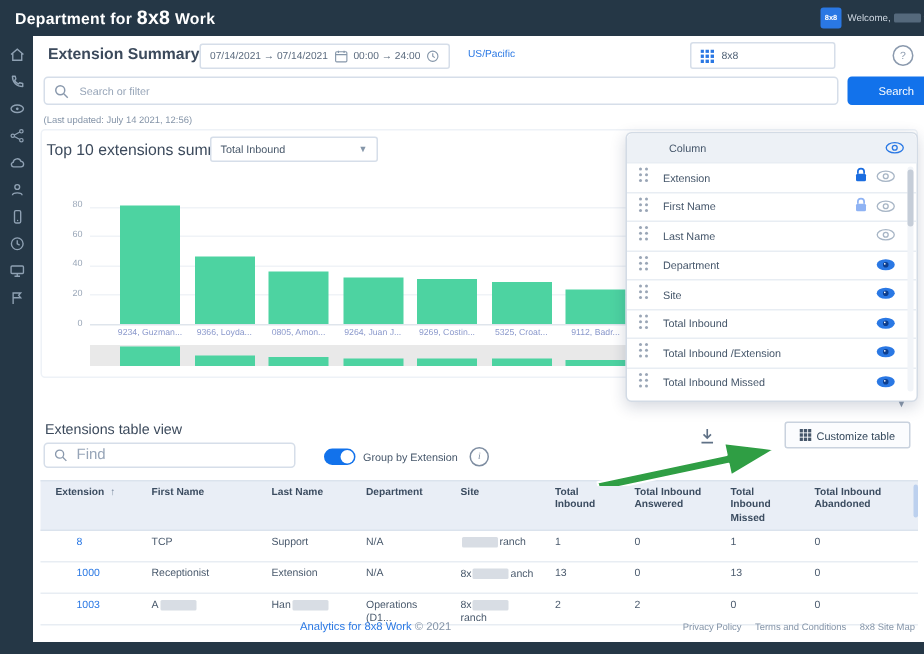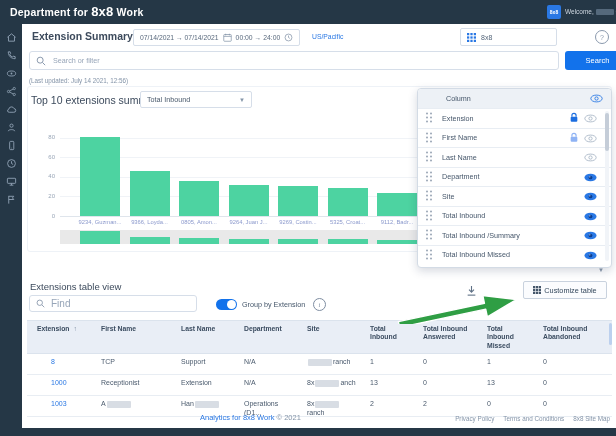--- a/index.html
+++ b/index.html
@@ -406,21 +406,21 @@
           <span><svg width="8" height="11" viewBox="0 0 8 11">
               <g fill="#9aa6b6">
                 <circle cx="2" cy="1.6" r="1"></circle>
                 <circle cx="6" cy="1.6" r="1"></circle>
                 <circle cx="2" cy="5.5" r="1"></circle>
                 <circle cx="6" cy="5.5" r="1"></circle>
                 <circle cx="2" cy="9.4" r="1"></circle>
                 <circle cx="6" cy="9.4" r="1"></circle>
               </g>
             </svg></span>
-          <span class="lbl">Total Inbound /Summary</span>
+          <span class="lbl">Total Inbound /Extension</span>
           <span class="pp-ic">
             <span><svg width="13" height="9" viewBox="0 0 16 10">
                 <ellipse cx="8" cy="5" rx="7.4" ry="4.6" fill="#2a78e4"></ellipse>
                 <circle cx="8" cy="5" r="2.3" fill="#0d3e8f"></circle>
                 <circle cx="7.2" cy="4.2" r="0.7" fill="#fff"></circle>
               </svg></span>
           </span>
         </div>
         <div class="pp-row">
           <span><svg width="8" height="11" viewBox="0 0 8 11">

